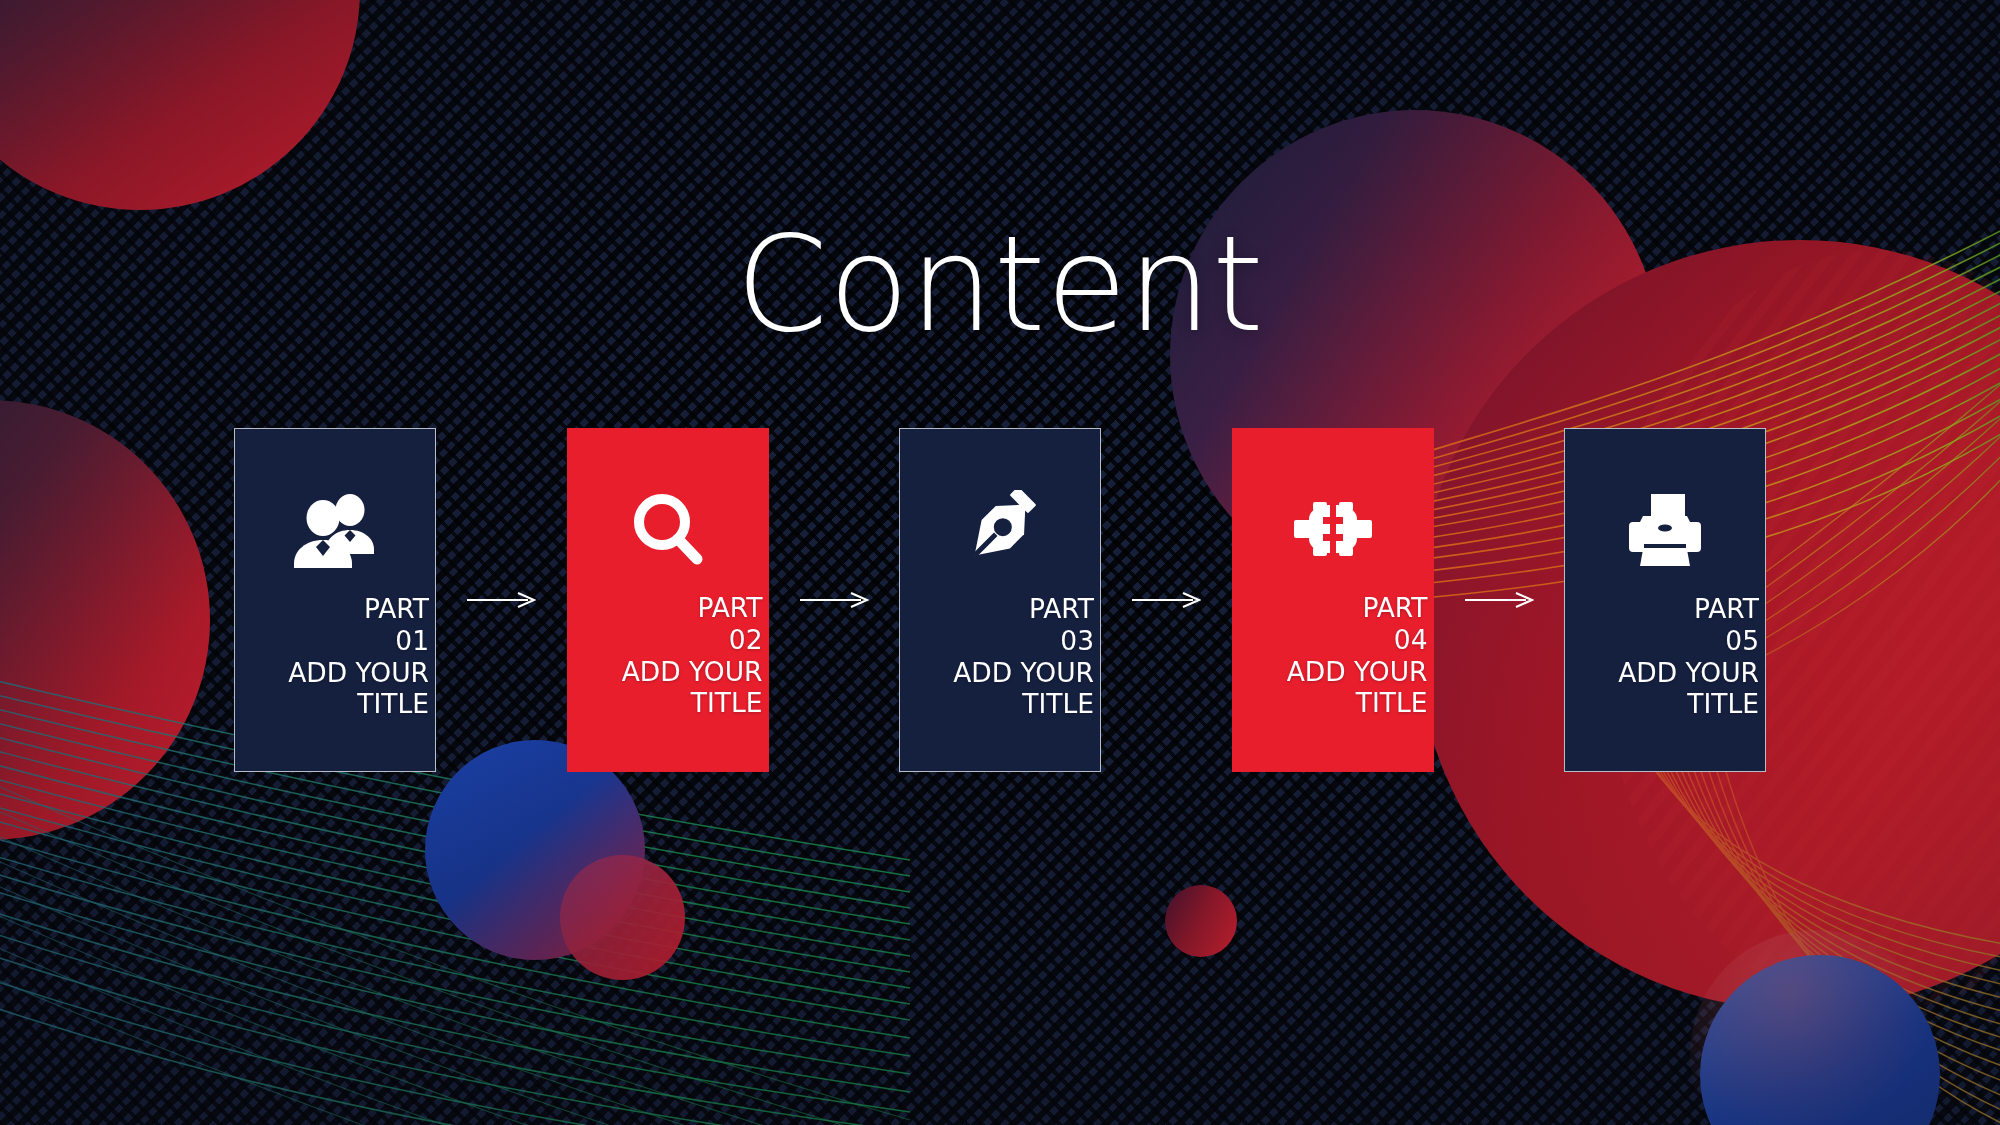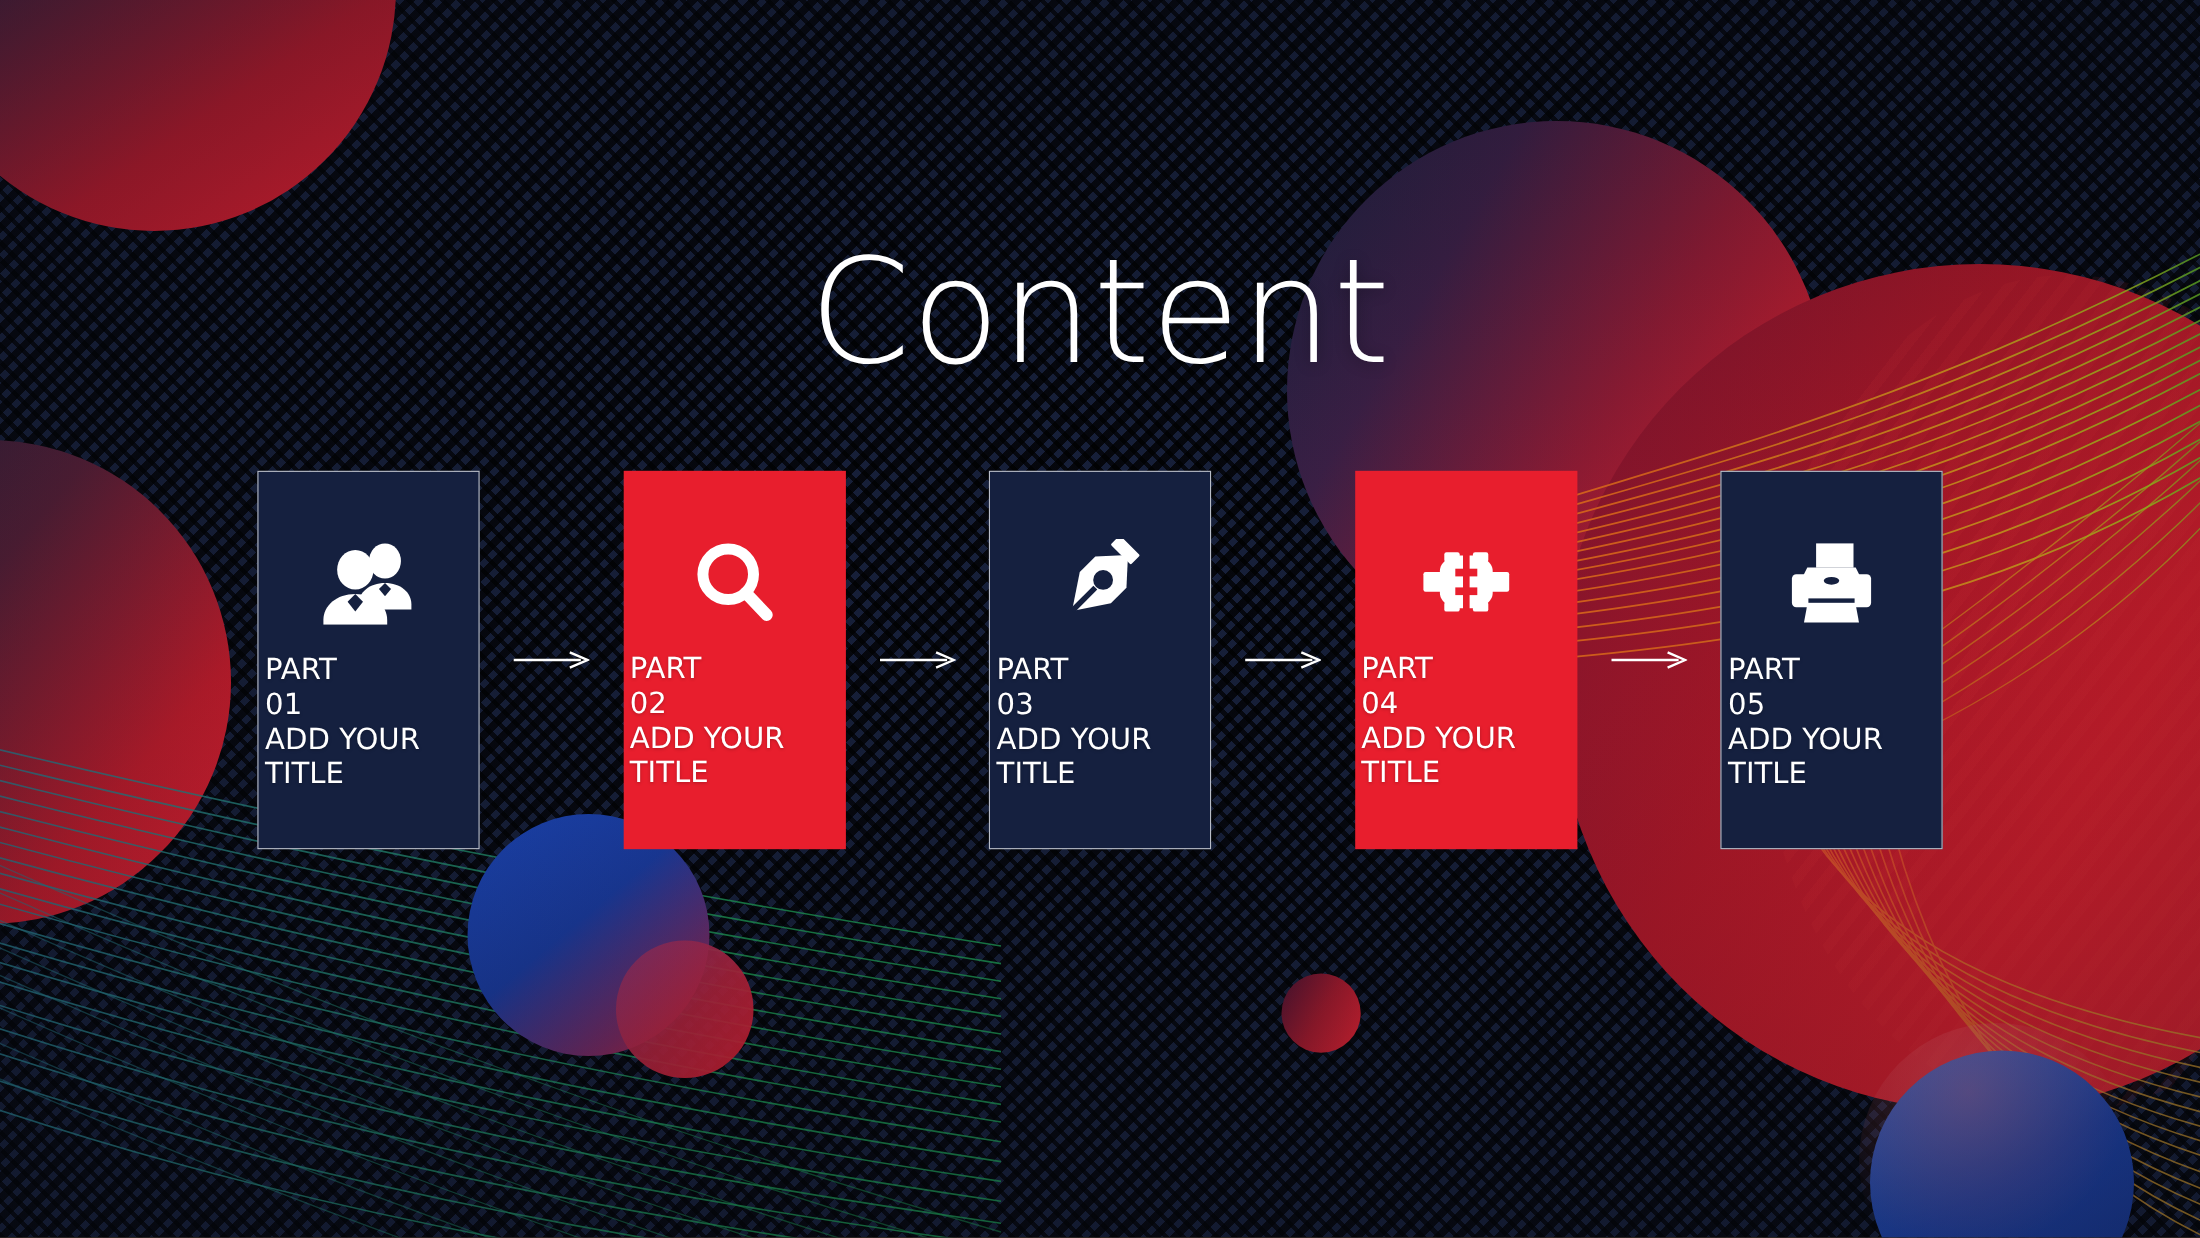--- a/index.html
+++ b/index.html
@@ -172,21 +172,21 @@
     justify-content: center;
   }
   .card-icon svg { display: block; }
 
   .card-text {
     color: #ffffff;
     font-family: "DejaVu Sans", sans-serif;
     font-weight: 400;
     font-size: 26.5px;
     line-height: 1.20;
-    text-align: left;
+    text-align: right;
     white-space: pre-line;
     padding: 0 6px;
     margin-top: 4px;
     text-shadow: 0 1px 3px rgba(0,0,0,0.25);
   }
 
   .arrow {
     flex: 1 1 auto;
     height: 344px;
     display: flex;

